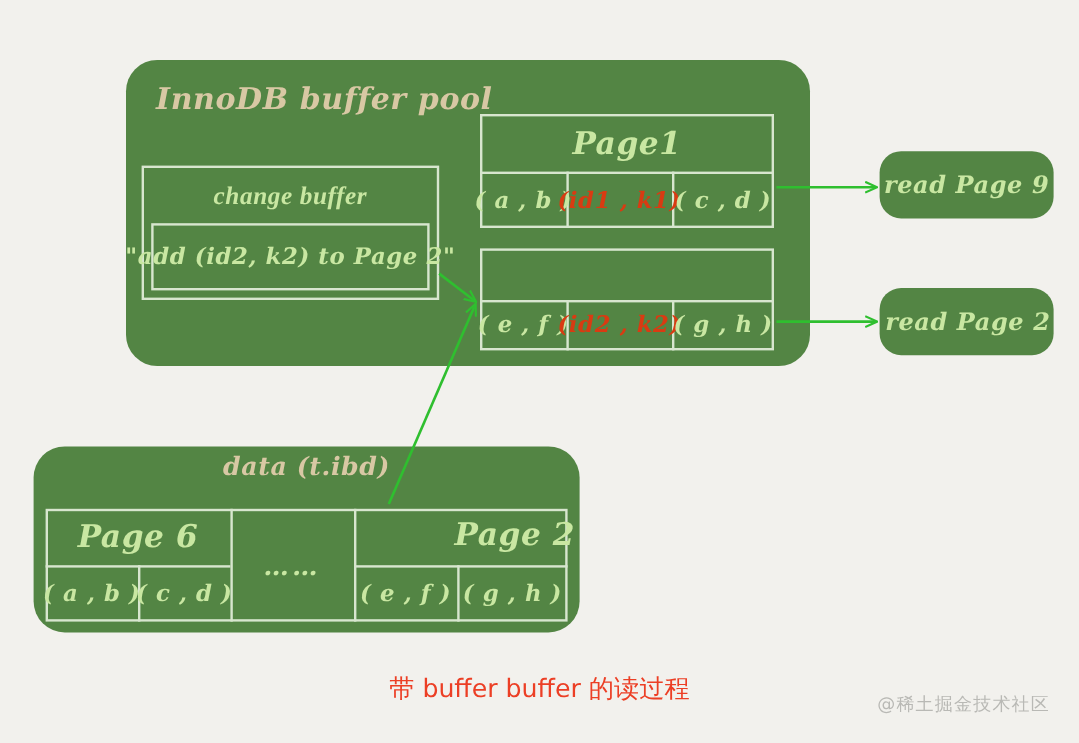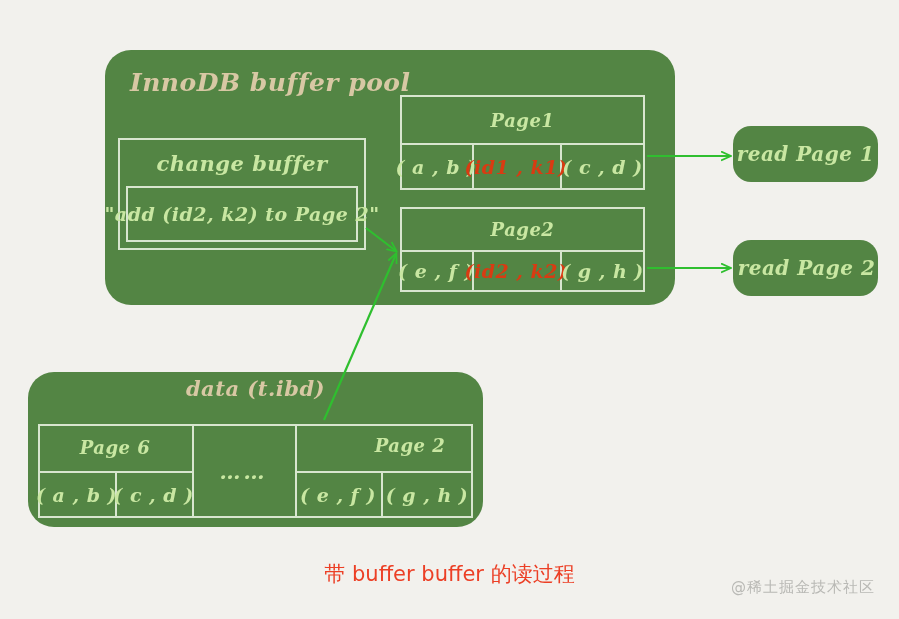--- a/index.html
+++ b/index.html
@@ -39,21 +39,21 @@
     color:#c9e7a2;
     white-space:nowrap;
     letter-spacing:.5px;
   }
   .tan{color:#d8c8a4;}
   .red{color:#d93b12;}
 
   .title-main{font-size:25px;}
   .title-sub{font-size:21px;}
   .note{font-size:19px;}
-  .pagehdr{font-size:18px;}
+  .pagehdr{font-size:26px;}
   .tuple{font-size:19px;}
   .dots{font-size:21px;letter-spacing:3px;}
   .pill-label{font-size:20px;}
   .lbl{position:absolute;display:flex;align-items:center;justify-content:center;}
 
   
   #arrows{position:absolute;left:0;top:0;width:899px;height:619px;pointer-events:none;}
 
   
   #caption{
@@ -73,65 +73,64 @@
 </head>
 <body>
 
 <div id="stage">
 
   <div class="panel" style="left:105px;top:50px;width:570px;height:255px;"></div>
 
   <div class="lbl hand tan title-main" style="left:130px;top:66px;width:260px;height:32px;justify-content:flex-start;">InnoDB buffer pool</div>
 
   <div class="box" style="left:118px;top:138px;width:248px;height:112px;"></div>
-  <div class="lbl hand title-sub" style="left:118px;top:146px;width:248px;height:34px;">change buffer</div>
+  <div class="lbl hand title-sub" style="left:118px;top:146px;width:248px;height:34px;font-family:Liberation Serif, serif;">change buffer</div>
   <div class="box" style="left:126px;top:186px;width:232px;height:56px;"></div>
   <div class="lbl hand note" style="left:126px;top:186px;width:232px;height:56px;">"add (id2, k2) to Page 2"</div>
 
   <div class="box" style="left:400px;top:95px;width:245px;height:95px;"></div>
   <div class="lbl hand pagehdr" style="left:400px;top:97px;width:245px;height:46px;">Page1</div>
   <div class="hline" style="left:400px;top:143px;width:245px;"></div>
   <div class="vline" style="left:472px;top:143px;height:47px;"></div>
   <div class="vline" style="left:560px;top:143px;height:47px;"></div>
   <div class="lbl hand tuple" style="left:400px;top:143px;width:72px;height:47px;">( a , b )</div>
   <div class="lbl hand tuple red" style="left:472px;top:143px;width:88px;height:47px;">(id1 , k1)</div>
   <div class="lbl hand tuple" style="left:560px;top:143px;width:85px;height:47px;">( c , d )</div>
 
   <div class="box" style="left:400px;top:207px;width:245px;height:85px;"></div>
-  <div class="lbl hand pagehdr" style="left:400px;top:208px;width:245px;height:42px;">Page2</div>
   <div class="hline" style="left:400px;top:250px;width:245px;"></div>
   <div class="vline" style="left:472px;top:250px;height:42px;"></div>
   <div class="vline" style="left:560px;top:250px;height:42px;"></div>
   <div class="lbl hand tuple" style="left:400px;top:250px;width:72px;height:42px;">( e , f )</div>
   <div class="lbl hand tuple red" style="left:472px;top:250px;width:88px;height:42px;">(id2 , k2)</div>
   <div class="lbl hand tuple" style="left:560px;top:250px;width:85px;height:42px;">( g , h )</div>
 
   <div class="panel pill" style="left:733px;top:126px;width:145px;height:56px;"></div>
-  <div class="lbl hand pill-label" style="left:733px;top:126px;width:145px;height:56px;">read Page 1</div>
+  <div class="lbl hand pill-label" style="left:733px;top:126px;width:145px;height:56px;">read Page 9</div>
 
   <div class="panel pill" style="left:733px;top:240px;width:145px;height:56px;"></div>
   <div class="lbl hand pill-label" style="left:733px;top:240px;width:147px;height:56px;text-align:right;">read Page 2</div>
 
   <div class="panel" style="left:28px;top:372px;width:455px;height:155px;"></div>
   <div class="lbl hand tan title-sub" style="left:28px;top:372px;width:455px;height:32px;">data (t.ibd)</div>
 
   <div class="box" style="left:38px;top:424px;width:435px;height:94px;"></div>
 
   <div class="vline" style="left:192px;top:424px;height:94px;"></div>
   <div class="vline" style="left:295px;top:424px;height:94px;"></div>
 
   <div class="lbl hand pagehdr" style="left:38px;top:424px;width:154px;height:47px;">Page 6</div>
   <div class="hline" style="left:38px;top:471px;width:154px;"></div>
   <div class="vline" style="left:115px;top:471px;height:47px;"></div>
   <div class="lbl hand tuple" style="left:38px;top:471px;width:77px;height:47px;">( a , b )</div>
   <div class="lbl hand tuple" style="left:115px;top:471px;width:77px;height:47px;">( c , d )</div>
 
   <div class="lbl hand dots" style="left:192px;top:424px;width:103px;height:94px;">……</div>
 
-  <div class="lbl hand pagehdr" style="left:285px;top:424px;width:178px;height:43px;padding-left:36px;">Page 2</div>
+  <div class="lbl hand pagehdr" style="left:304px;top:424px;width:178px;height:43px;padding-left:36px;">Page 2</div>
   <div class="hline" style="left:295px;top:471px;width:178px;"></div>
   <div class="vline" style="left:381px;top:471px;height:47px;"></div>
   <div class="lbl hand tuple" style="left:295px;top:471px;width:86px;height:47px;">( e , f )</div>
   <div class="lbl hand tuple" style="left:381px;top:471px;width:92px;height:47px;">( g , h )</div>
 
   <svg id="arrows" viewBox="0 0 899 619" xmlns="http://www.w3.org/2000/svg">
     <defs>
       <marker id="ah" markerWidth="11" markerHeight="11" refX="9" refY="5.5" orient="auto" markerUnits="userSpaceOnUse">
         <path d="M0,1 L10,5.5 L0,10" fill="none" stroke="#2fbf2f" stroke-width="1.8"></path>
       </marker>

